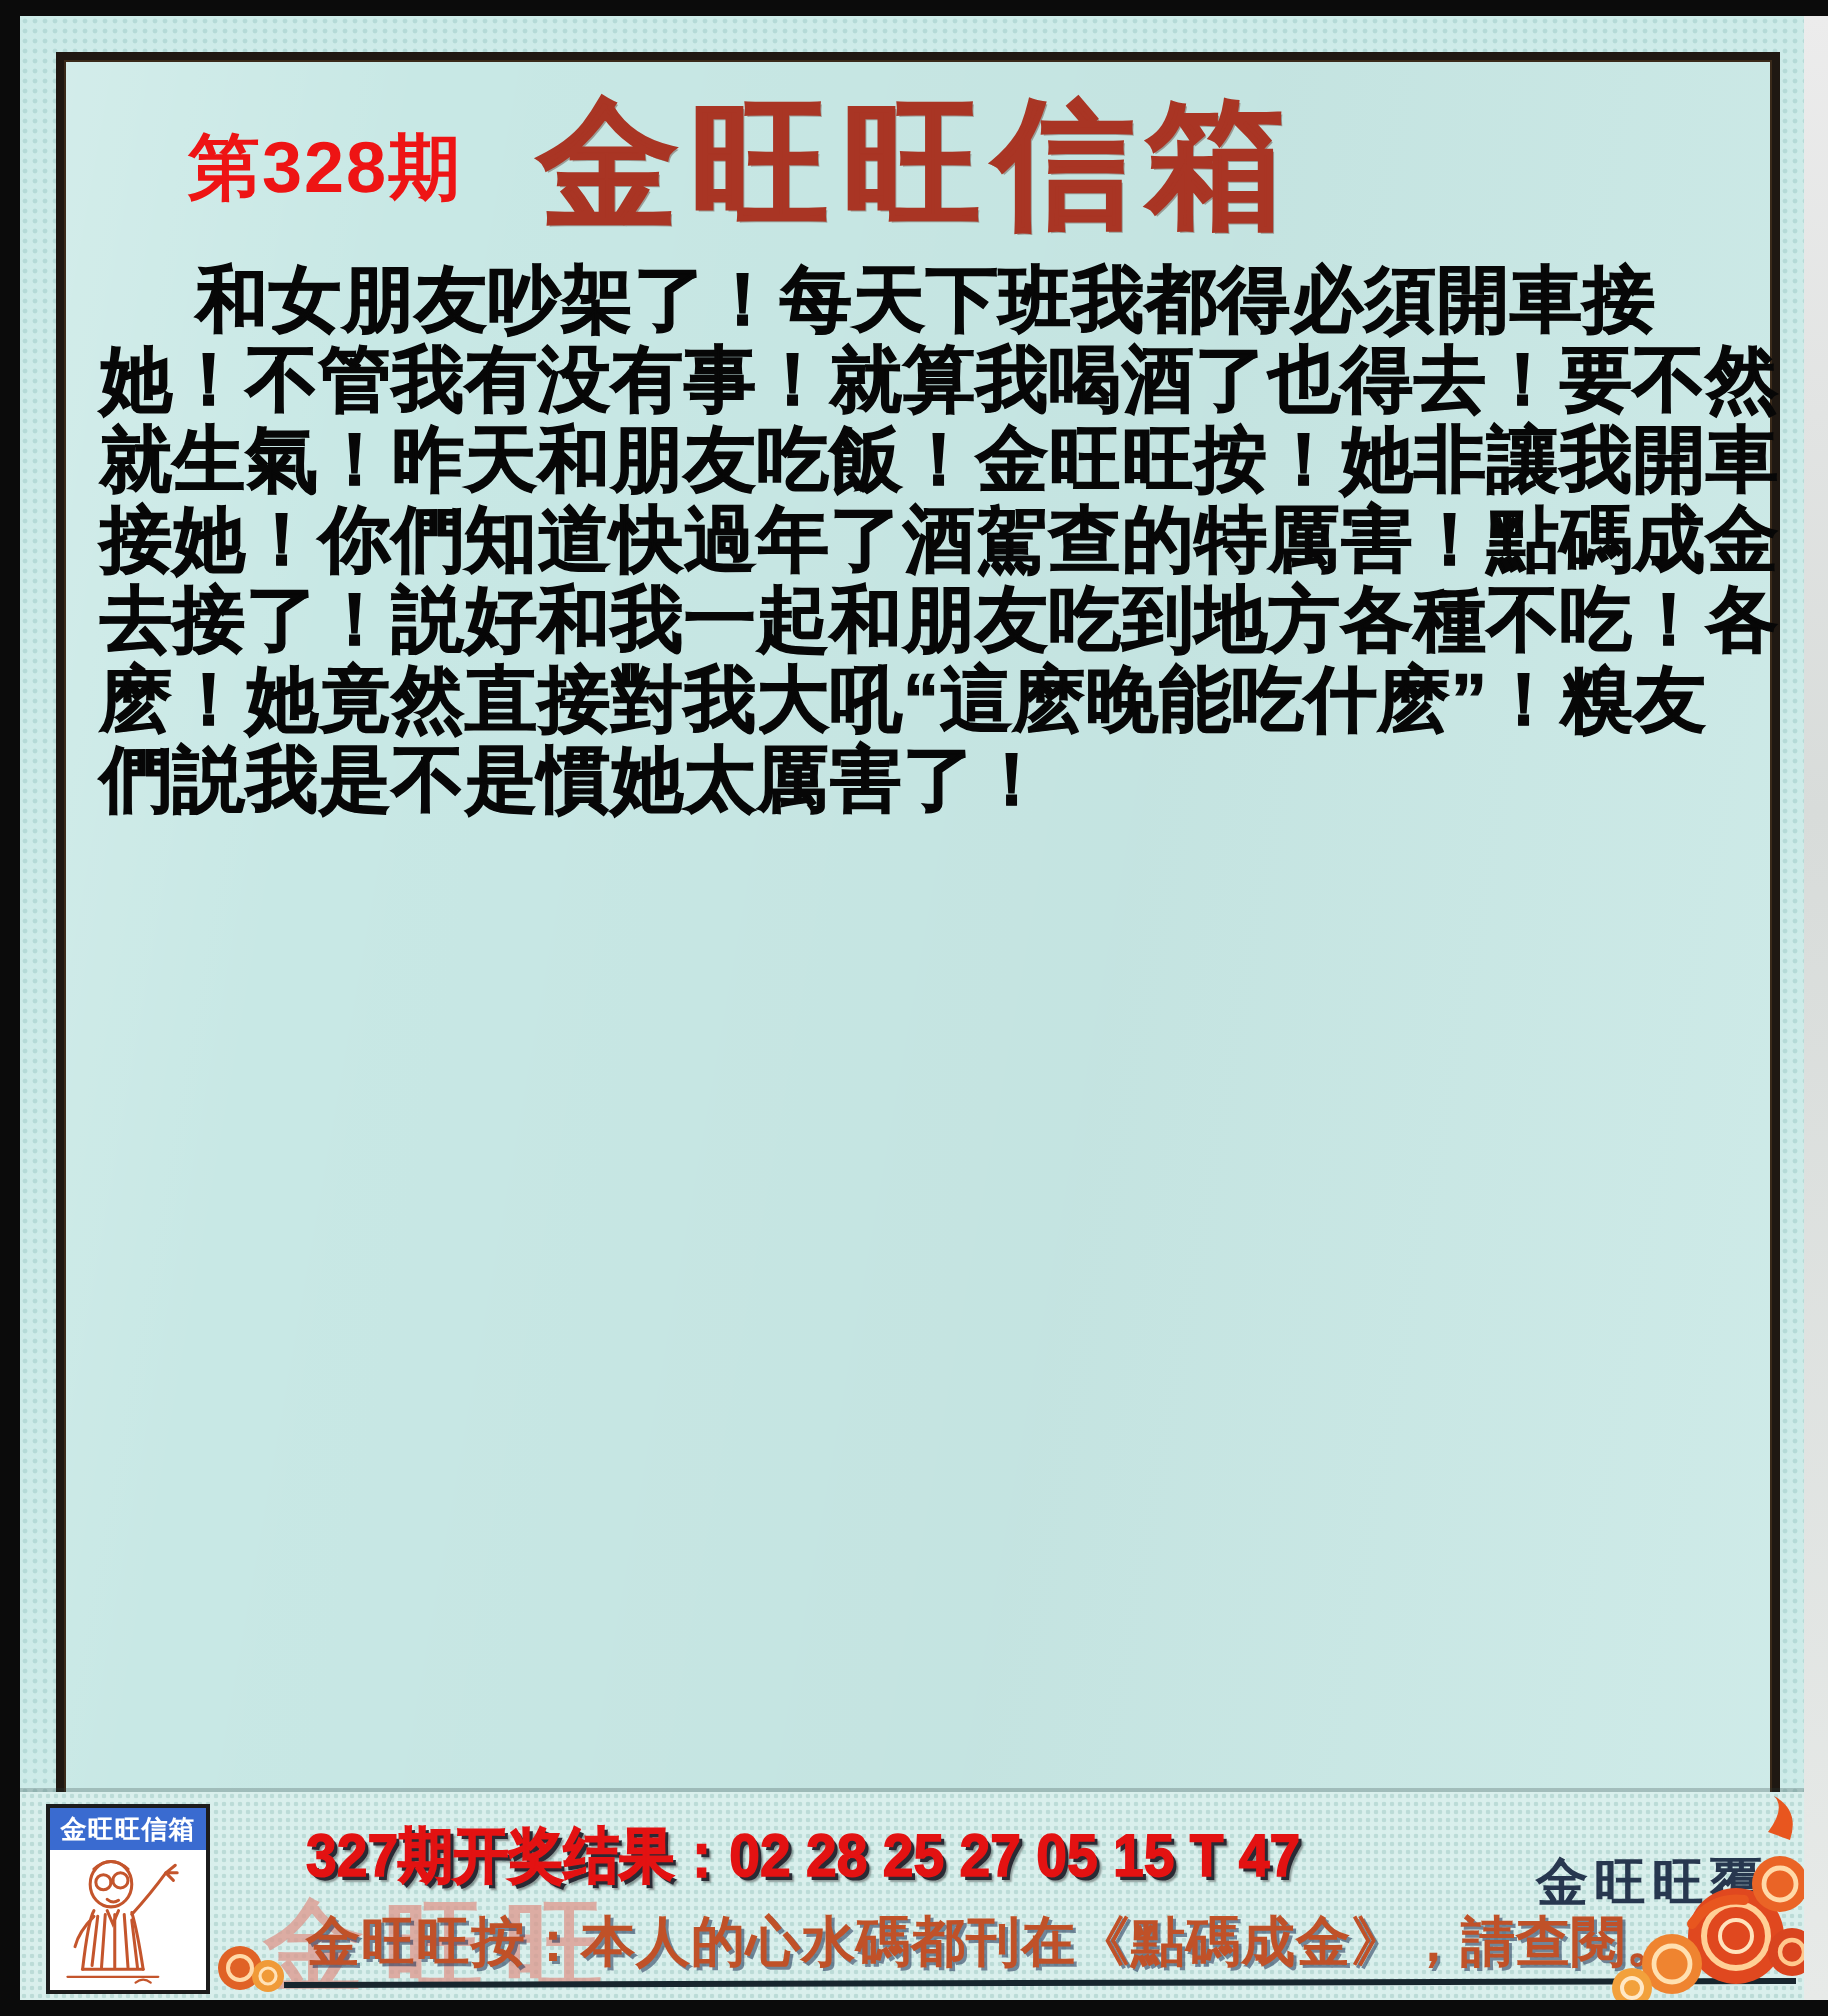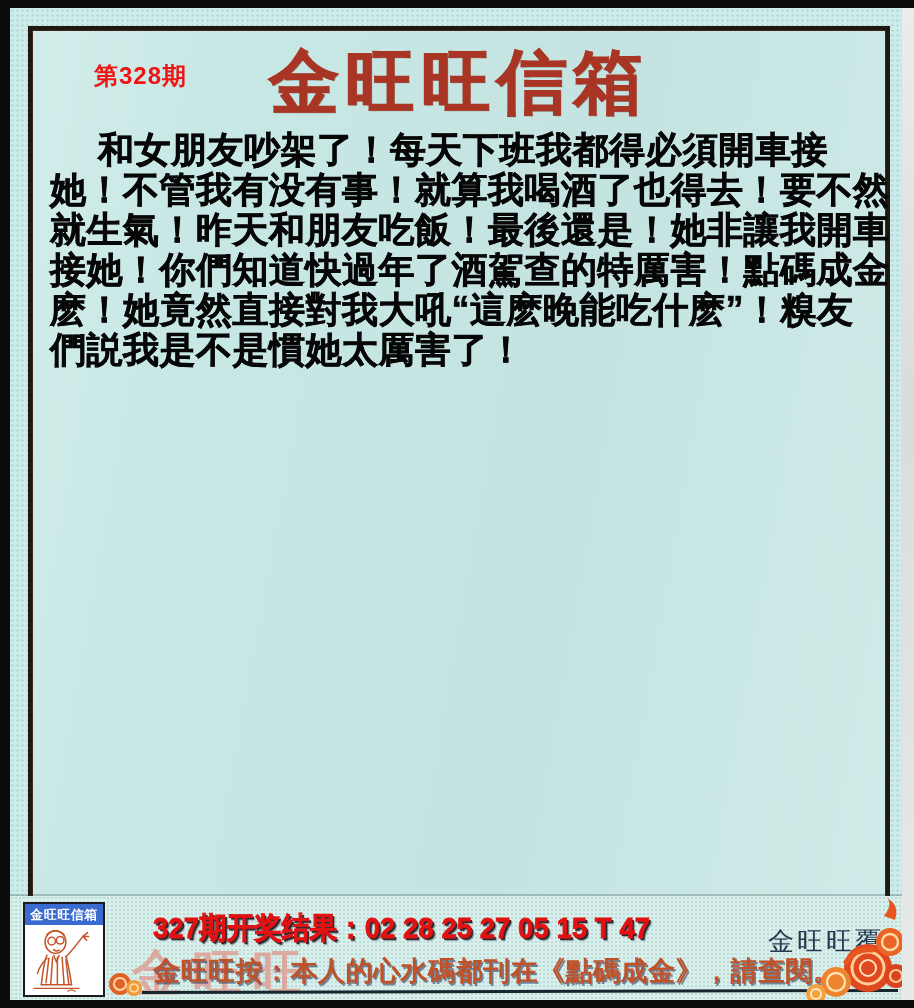--- a/index.html
+++ b/index.html
@@ -26,21 +26,21 @@
   .main-box {
     position:absolute; left:18px; top:18px; width:862px; height:884px;
     border:4px solid #1f1812;
     background:#c8e8e5;
     background-image:linear-gradient(100deg, rgba(255,255,255,.20) 0%, rgba(255,255,255,0) 18%, rgba(0,0,0,.02) 60%, rgba(255,255,255,.12) 100%);
     box-shadow:0 0 0 1px #3a2a1a inset;
   }
 
   .issue-label {
     position:absolute; left:62px; top:30px;
-    font-size:24px; font-weight:700; color:#ee1414;
+    font-size:36px; font-weight:700; color:#ee1414;
     letter-spacing:1px; white-space:nowrap;text-align:right;
   }
   .page-title {
     position:absolute; left:0; right:0; top:6px; text-align:center;
     font-size:70px; font-weight:900; color:#a93524;
     letter-spacing:6px; white-space:nowrap;
     -webkit-text-stroke:1px #a93524;
     text-shadow:1px 1px 0 rgba(70,20,10,.35);
   }
 
@@ -87,21 +87,21 @@
     position:absolute; left:143px; top:12px;
     font-size:30px; font-weight:900; color:#e31212;
     letter-spacing:0; white-space:nowrap;
     transform:scaleX(.92); transform-origin:left top;
     -webkit-text-stroke:.8px #e31212;
     text-shadow:2px 2px 0 #2a2a34, 3px 3px 1px rgba(0,0,0,.35);
   }
 
   .reply-label {
     position:absolute; left:758px; top:28px;
-    font-family:"Liberation Serif", serif; font-weight:400;
+    font-family:"Liberation Serif", serif; font-weight:700;
     font-size:26px; color:#27374f; letter-spacing:3px; white-space:nowrap;
   }
 
   .note-line {
     position:absolute; left:143px; top:57px;
     font-family:"Liberation Serif", serif; font-weight:700;
     font-size:27px; color:#c05128; letter-spacing:.5px; white-space:nowrap;
     text-shadow:1.5px 1.5px 0 rgba(28,48,84,.55);
   }
 
@@ -119,22 +119,23 @@
 <div class="page">
   <div class="paper">
 
     <div class="main-box">
       <div class="issue-label">第328期</div>
       <div class="page-title">金旺旺信箱</div>
 
       <div class="story">
         <div class="story-line indent">和女朋友吵架了！每天下班我都得必須開車接</div>
         <div class="story-line">她！不管我有没有事！就算我喝酒了也得去！要不然</div>
-        <div class="story-line">就生氣！昨天和朋友吃飯！最後還是！她非讓我開車</div>
+        <div class="story-line">就生氣！昨天和朋友吃飯！金旺旺按！她非讓我開車</div>
         <div class="story-line">接她！你們知道快過年了酒駕查的特厲害！點碼成金</div>
+        <div class="story-line">去接了！説好和我一起和朋友吃到地方各種不吃！各</div>
         <div class="story-line">麽！她竟然直接對我大吼“這麽晚能吃什麽”！糗友</div>
         <div class="story-line">們説我是不是慣她太厲害了！</div>
       </div>
     </div>
 
     <div class="bottom-strip">
 
       <div class="watermark">金旺旺</div>
 
       <div class="mailbox-card">

